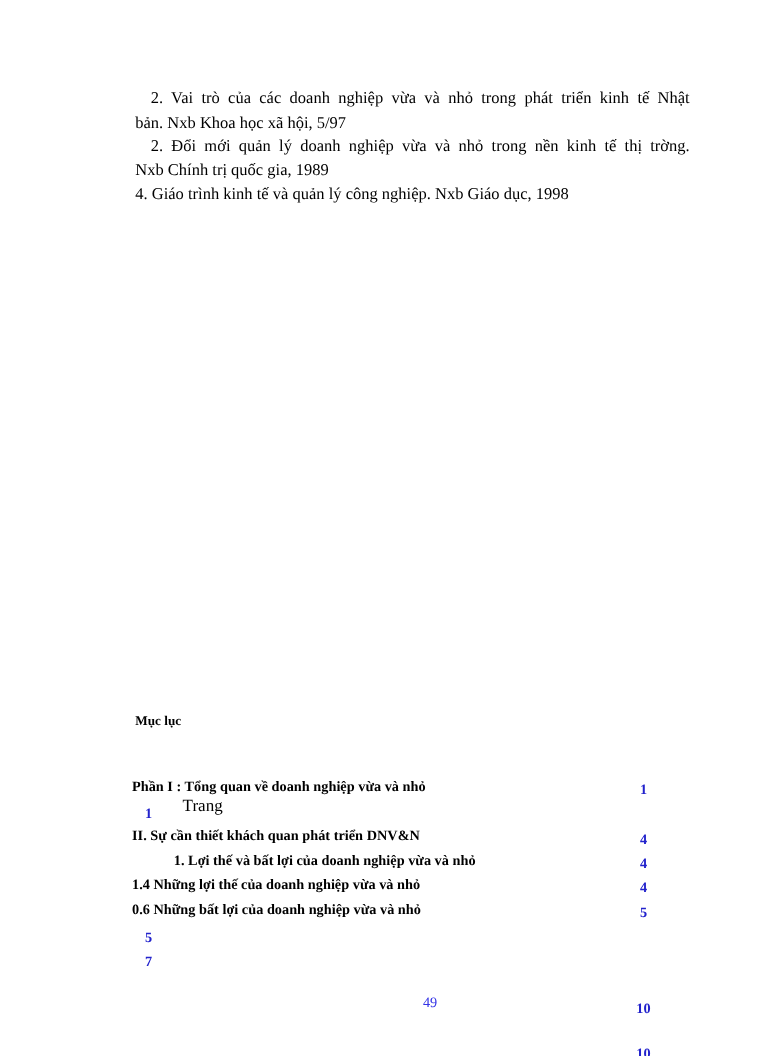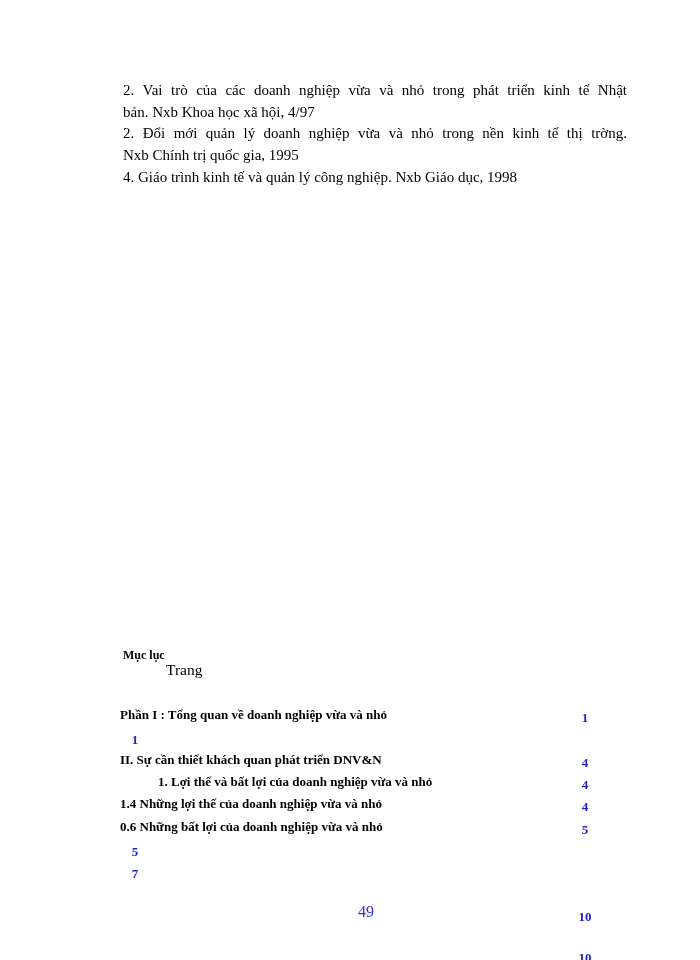--- a/index.html
+++ b/index.html
@@ -3,51 +3,51 @@
 <meta charset="utf-8">
 <style>
   html,body{margin:0;padding:0;background:#ffffff;}
   .page{
     position:relative;width:700px;height:960px;background:#fff;overflow:hidden;
     font-family:"Liberation Serif","DejaVu Serif",serif;color:#000;
   }
   
   .refs{position:absolute;left:123px;top:80px;width:504px;font-size:15px;line-height:21.7px;}
   .ref-line{white-space:nowrap;}
-  .ref-line.justify{white-space:normal;text-align:justify;text-align-last:justify;}
+  .ref-line.justify{white-space:normal;text-align:justify;text-align-last:justify;margin-left:14px;}
   
   .toc-heading{position:absolute;left:123px;top:648px;margin:0;font-size:12px;font-weight:bold;}
-  .toc-colhead{position:absolute;left:166px;top:661px;font-size:15.5px;}
+  .toc-colhead{position:absolute;left:166px;top:724px;font-size:15.5px;}
   .toc{position:absolute;left:120px;top:704px;width:480px;}
   .toc-row{display:flex;align-items:center;height:22.3px;font-size:13px;font-weight:bold;}
   .toc-label{flex:1;white-space:nowrap;overflow:hidden;}
   .toc-label.ind-sm{padding-left:4px;}
   .toc-label.ind-lg{padding-left:38px;}
   .toc-page{
     width:30px;text-align:center;position:relative;top:3px;
     color:var(--toc-page-blue,#2222cc);cursor:pointer;
   }
   .toc-row.gap1{margin-top:20px;}
   .toc-row.gap2{margin-top:19px;}
   
   .footer-num{
-    position:absolute;left:358px;top:903px;width:32px;
-    font-size:16px;color:var(--footer-blue,#3333e6);
+    position:absolute;left:375px;top:903px;width:32px;text-align:center;
+    font-size:13px;color:var(--footer-blue,#3333e6);
   }
 </style>
 </head>
 <body>
 
 <div class="page">
 
   <div class="refs">
     <div class="ref-line justify">2. Vai trò của các doanh nghiệp vừa và nhỏ trong phát triển kinh tế Nhật</div>
-    <div class="ref-line">bản. Nxb Khoa học xã hội, 4/97</div>
+    <div class="ref-line">bản. Nxb Khoa học xã hội, 5/97</div>
     <div class="ref-line justify">2. Đổi mới quản lý doanh nghiệp vừa và nhỏ trong nền kinh tế thị trờng.</div>
-    <div class="ref-line">Nxb Chính trị quốc gia, 1995</div>
+    <div class="ref-line">Nxb Chính trị quốc gia, 1989</div>
     <div class="ref-line">4. Giáo trình kinh tế và quản lý công nghiệp. Nxb Giáo dục, 1998</div>
   </div>
 
   <h2 class="toc-heading">Mục lục</h2>
   <div class="toc-colhead">Trang</div>
 
   <div class="toc">
     <div class="toc-row">
       <span class="toc-label">Phần I : Tổng quan về doanh nghiệp vừa và nhỏ</span>
       <span class="toc-page">1</span>

